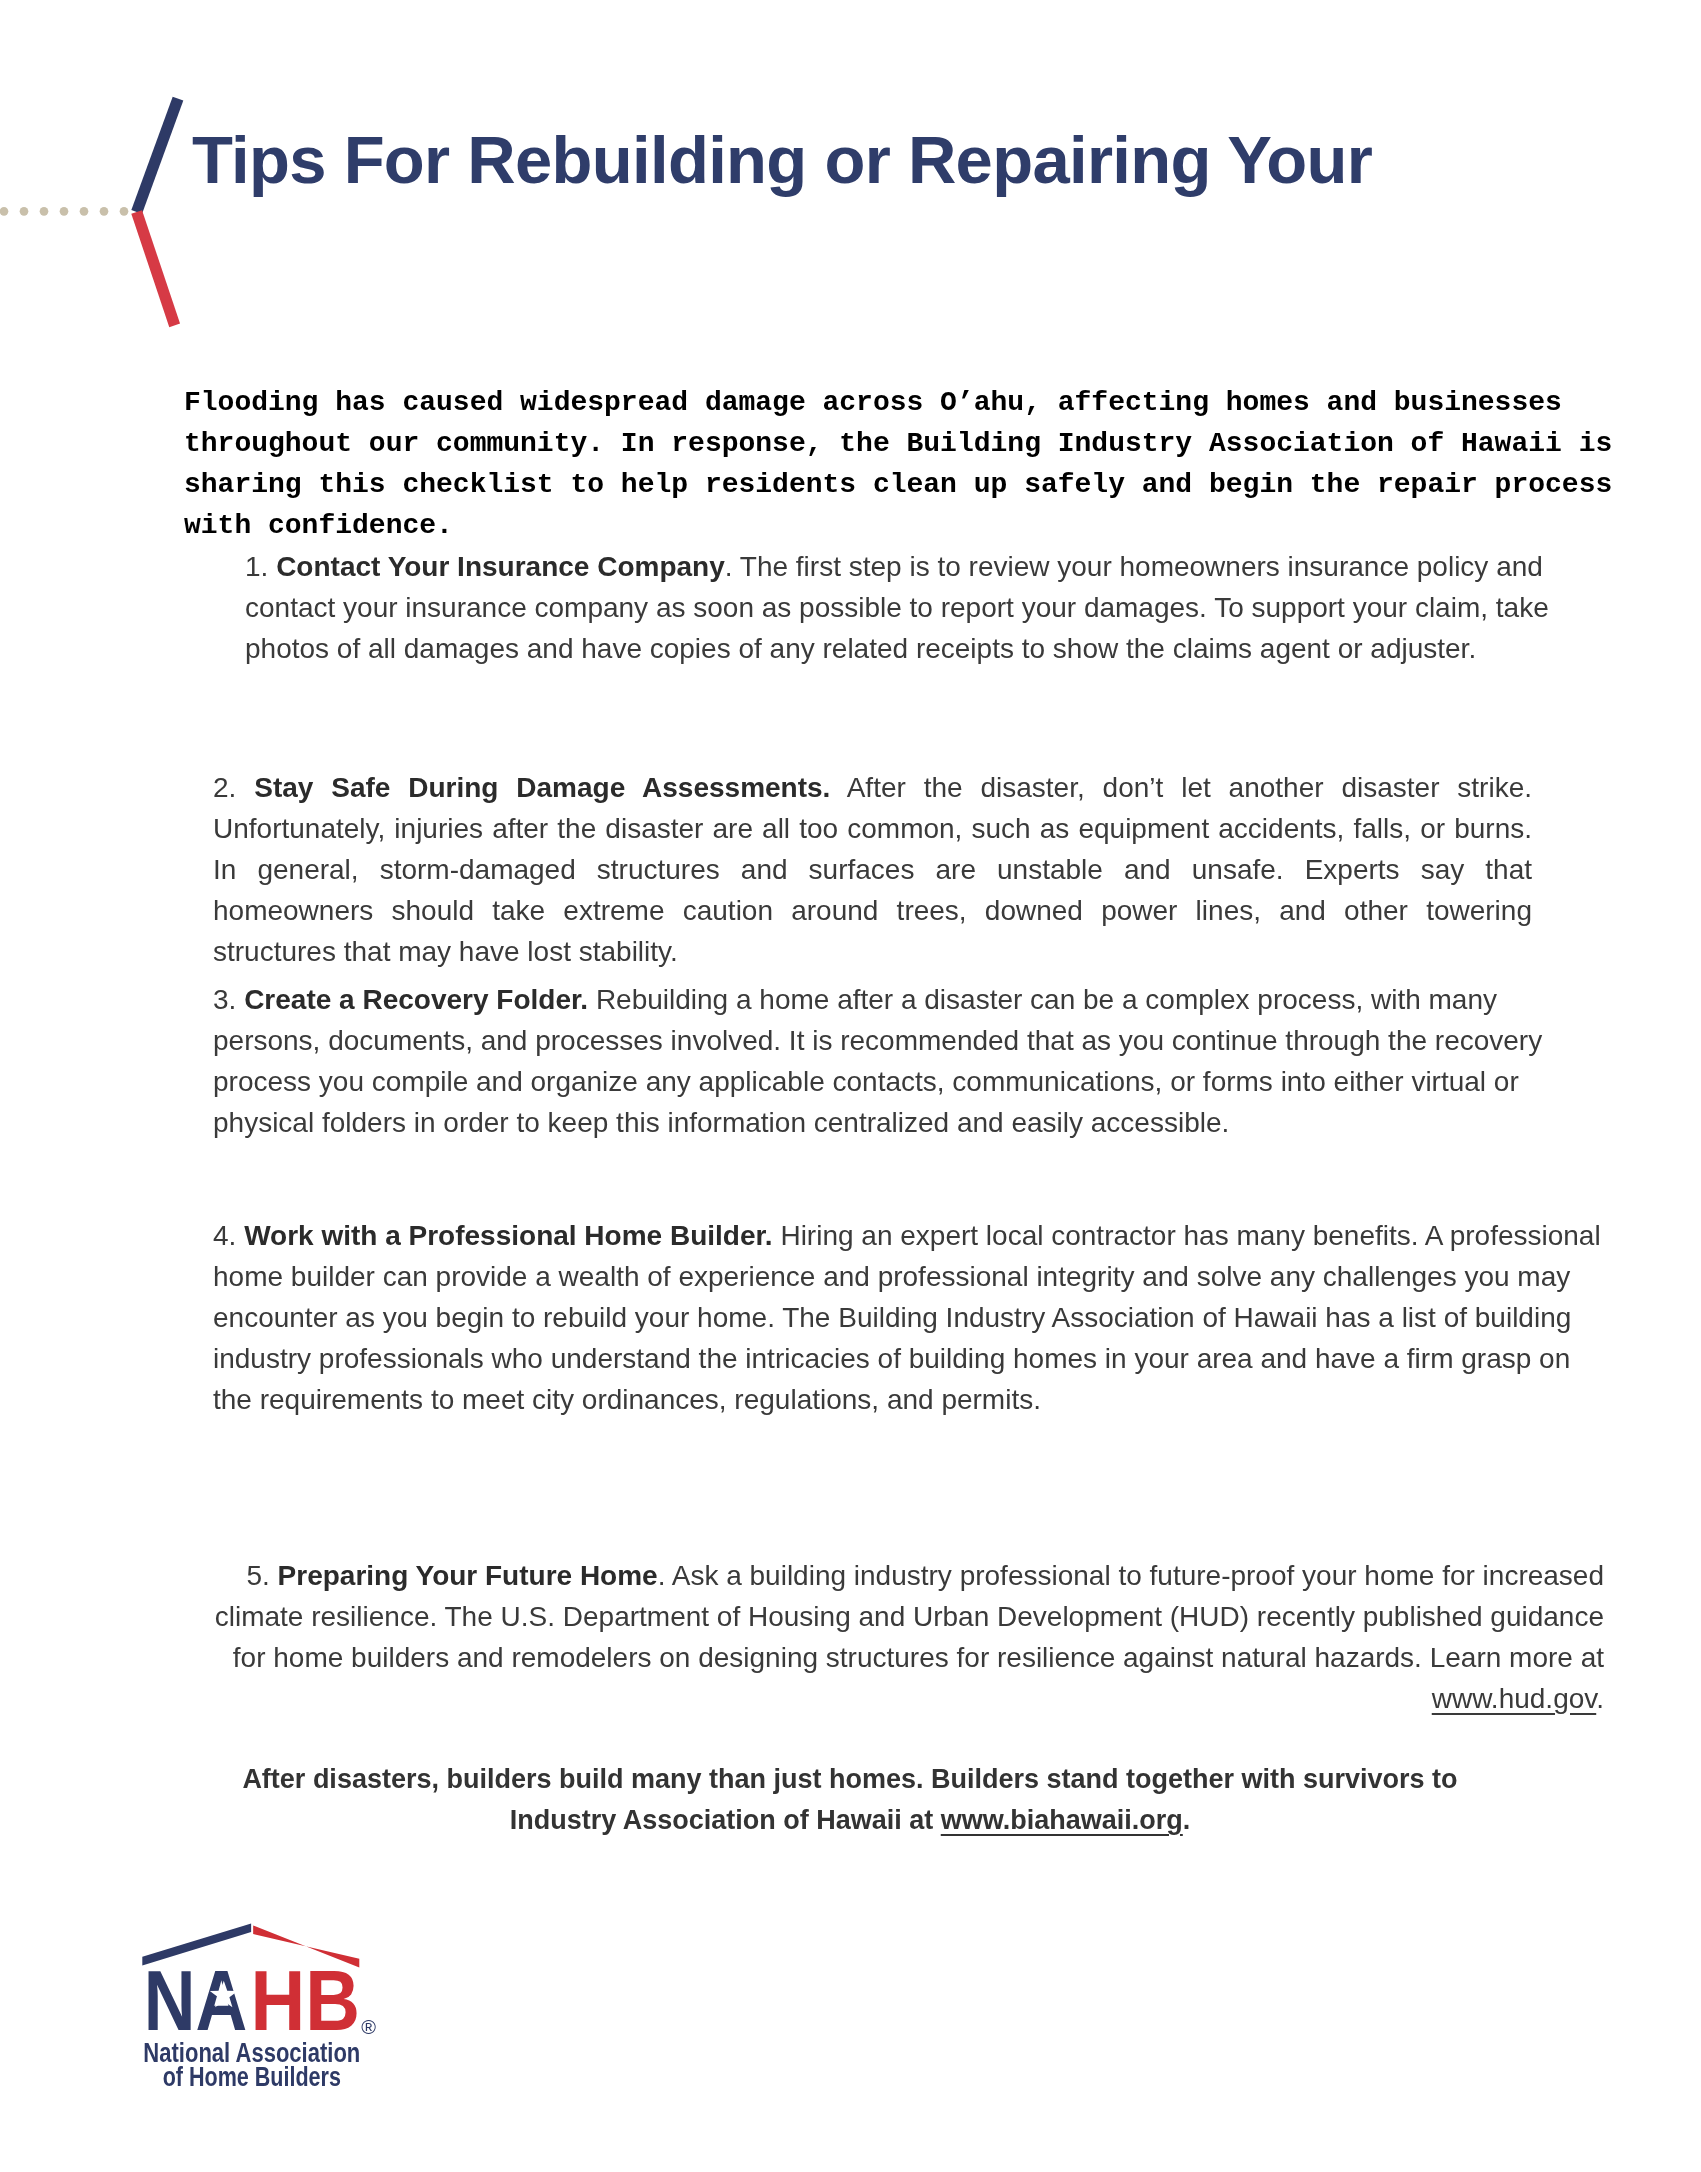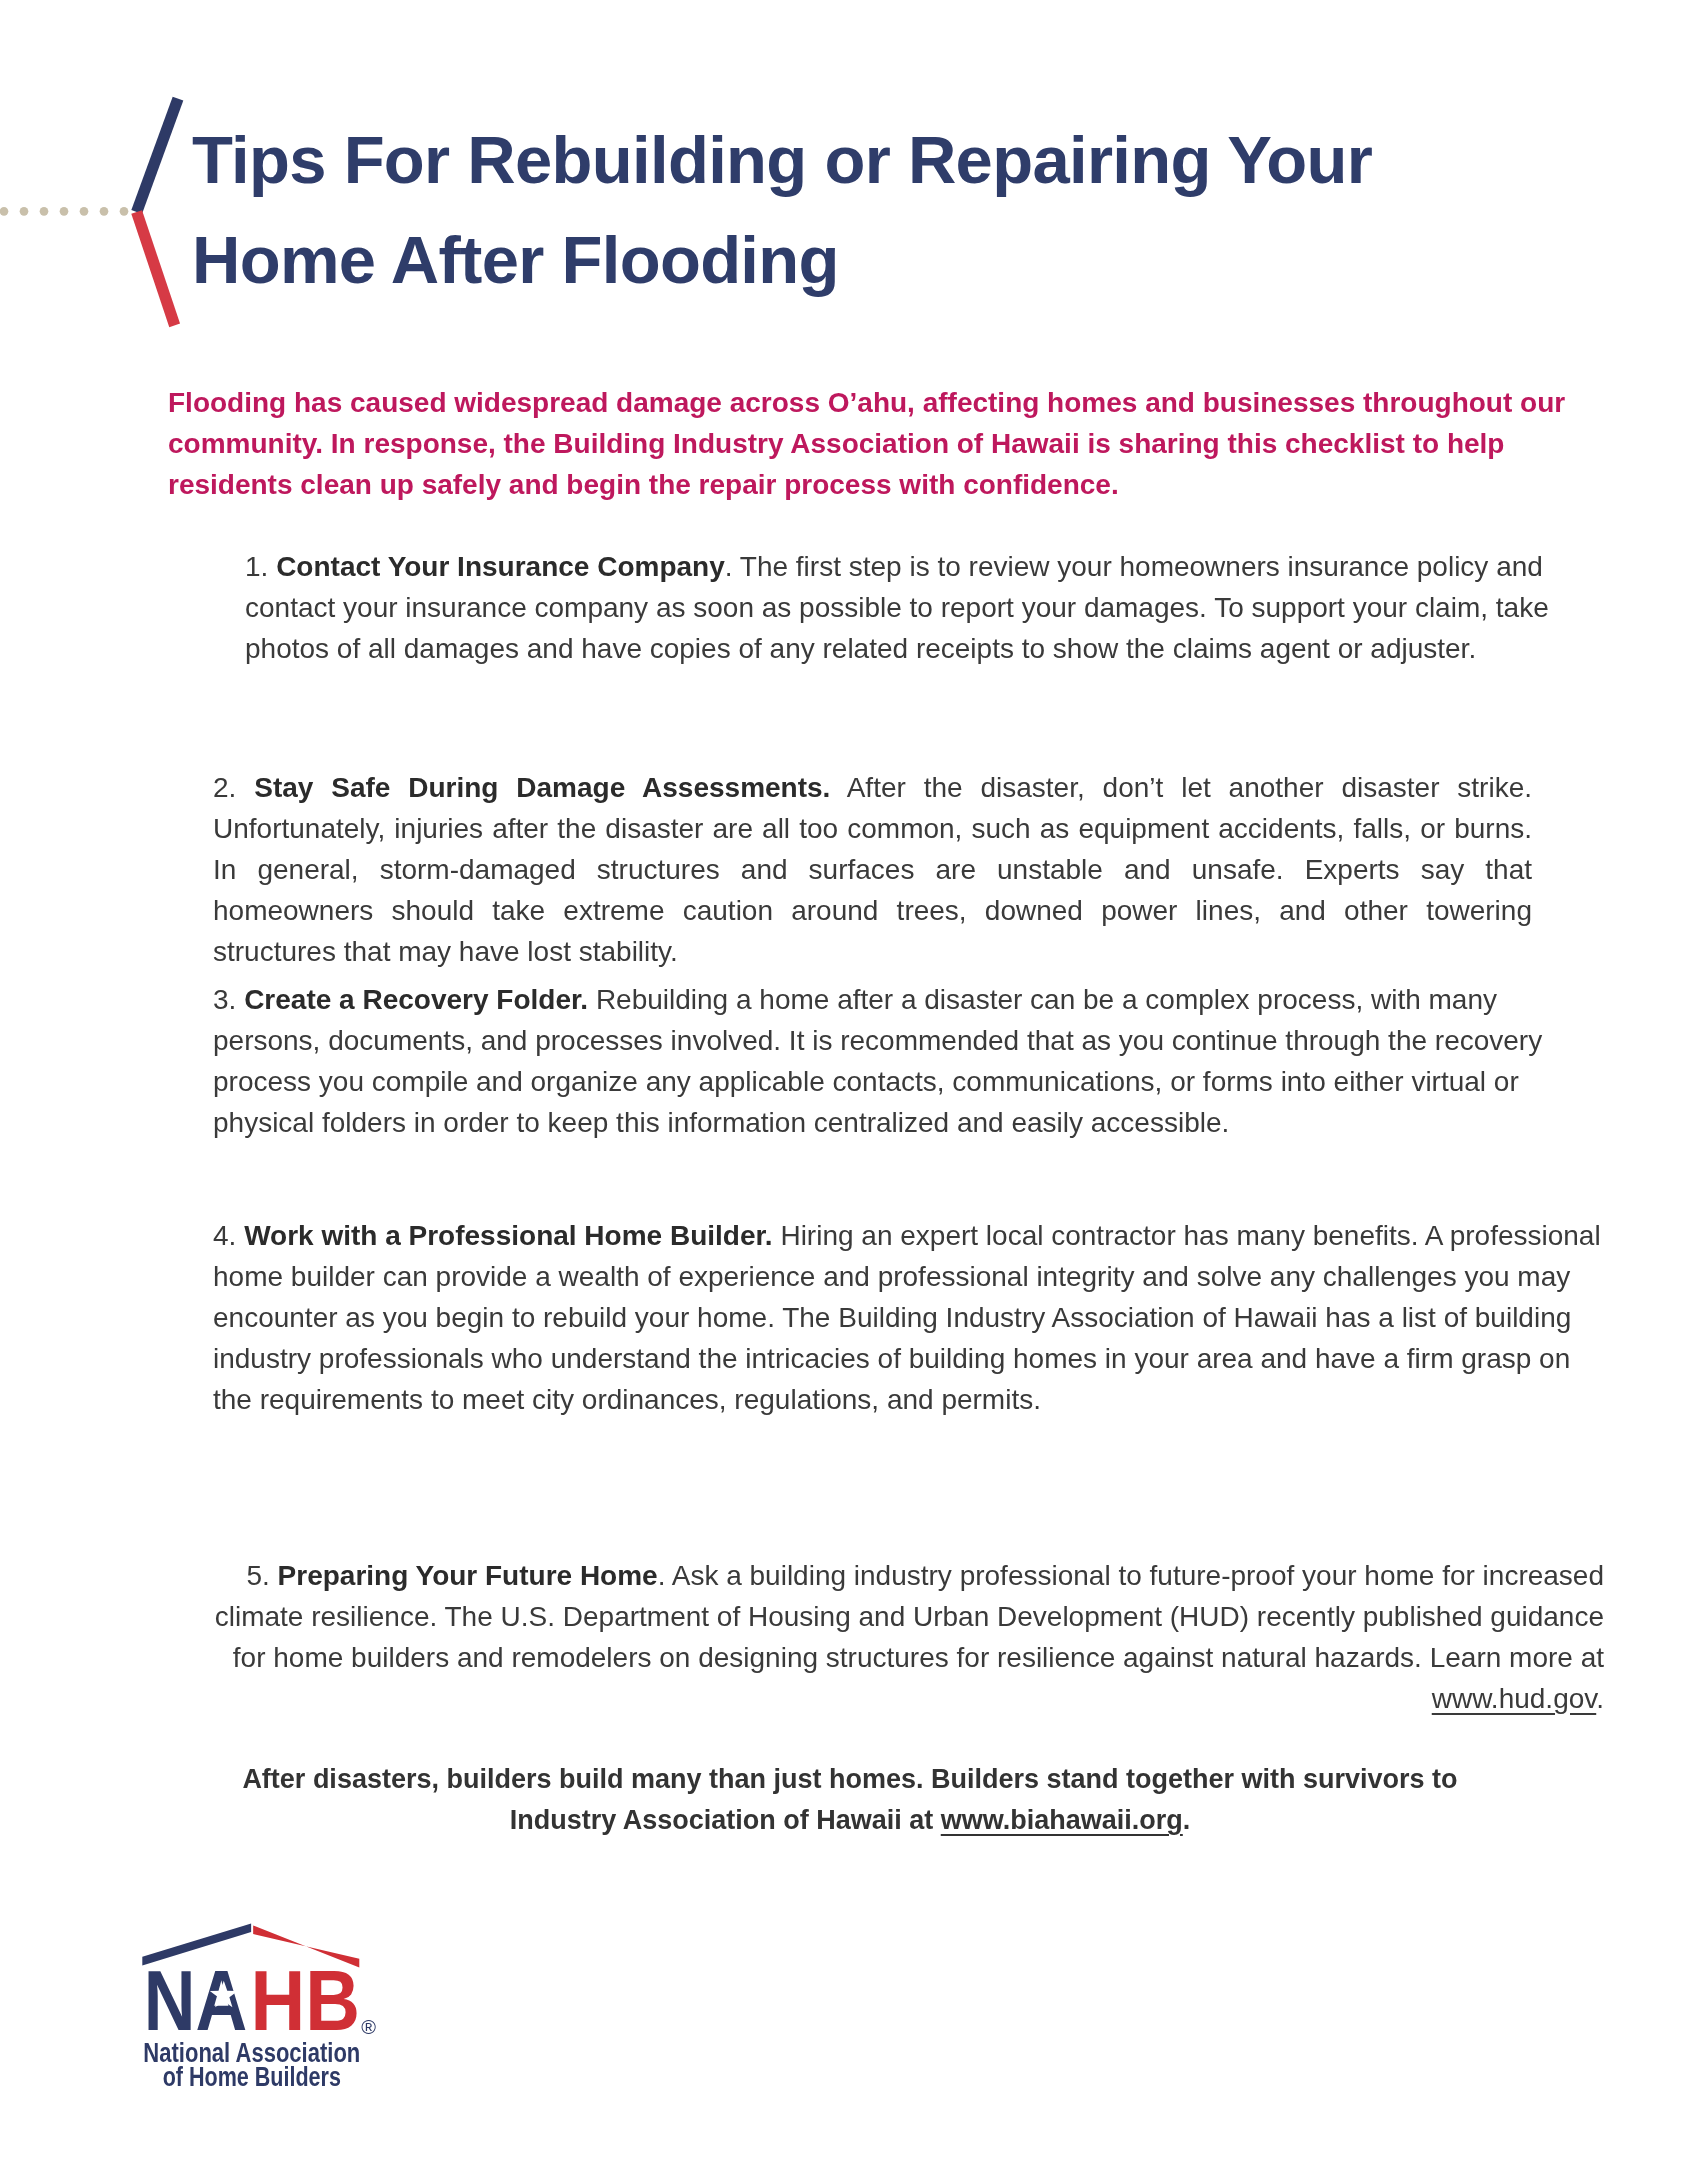--- a/index.html
+++ b/index.html
@@ -11,22 +11,22 @@
     font-family:"Liberation Sans", sans-serif;
     color:#373737;
   }
   .deco { position:absolute; left:0; top:87px; }
   .title {
     position:absolute; left:192px; top:110px;
     font-size:67px; font-weight:bold; line-height:100px;
     color:#2f3d6a; letter-spacing:-0.7px; white-space:nowrap;
   }
   .intro {
-    position:absolute; left:168px; top:382px; width:1434px;
-    font-size:28px; font-weight:bold; line-height:41px; color:#be185d;
+    position:absolute; left:184px; top:382px; width:1434px;
+    font-size:28px; font-weight:bold; line-height:41px; color:#000000;font-family:Liberation Mono, monospace;
   }
   .item {
     position:absolute; left:213px; width:1391px;
     font-size:28px; line-height:41px; color:#3a3a3a;
   }
   .item .num { font-weight:normal; }
   .item .t { font-weight:bold; color:#2b2b2b; }
   #item1 { top:546px;margin-left:32px; }
   #item2 { top:767px; width:1319px; text-align:justify; }
   #item3 { top:979px; }
@@ -56,21 +56,20 @@
       <circle cx="126" cy="186" r="6.5"></circle>
       <circle cx="156" cy="186" r="6.5"></circle>
       <circle cx="186" cy="186" r="6.5"></circle>
     </g>
     <line x1="205" y1="187" x2="267" y2="17" stroke="#2e3a66" stroke-width="17"></line>
     <line x1="205" y1="187" x2="262" y2="357" stroke="#d63a45" stroke-width="17"></line>
   </svg>
 
   <div class="title">
     <div>Tips For Rebuilding or Repairing Your</div>
-    <div>Home After Flooding</div>
   </div>
 
   <div class="intro">Flooding has caused widespread damage across O’ahu, affecting homes and businesses throughout our community. In response, the Building Industry Association of Hawaii is sharing this checklist to help residents clean up safely and begin the repair process with confidence.</div>
 
   <div class="item" id="item1">
     <span class="num">1.</span>
     <span class="t">Contact Your Insurance Company</span><span>. </span><span>The first step is to review your homeowners insurance policy and contact your insurance company as soon as possible to report your damages. To support your claim, take photos of all damages and have copies of any related receipts to show the claims agent or adjuster.</span>
   </div>
 
   <div class="item" id="item2">

